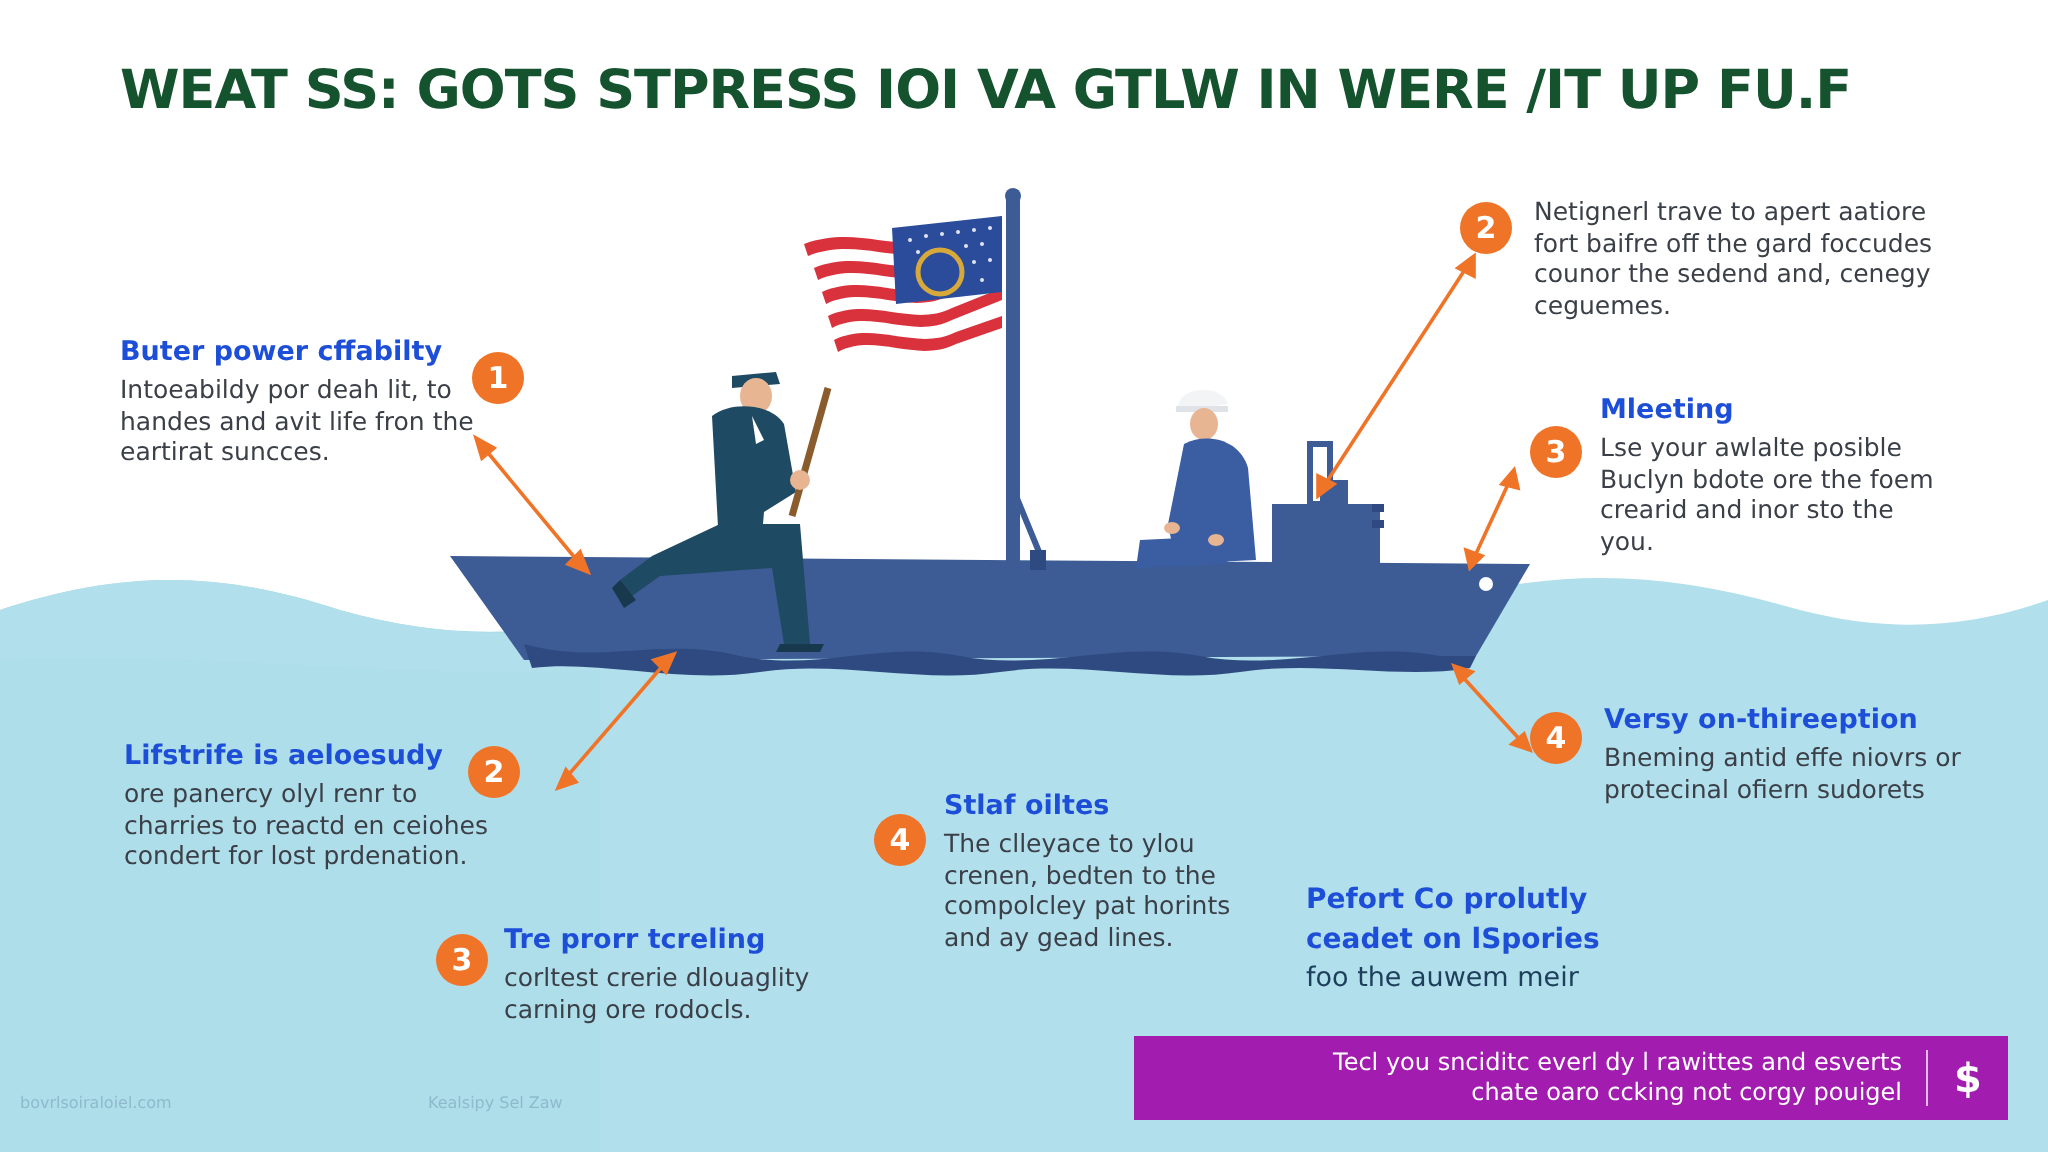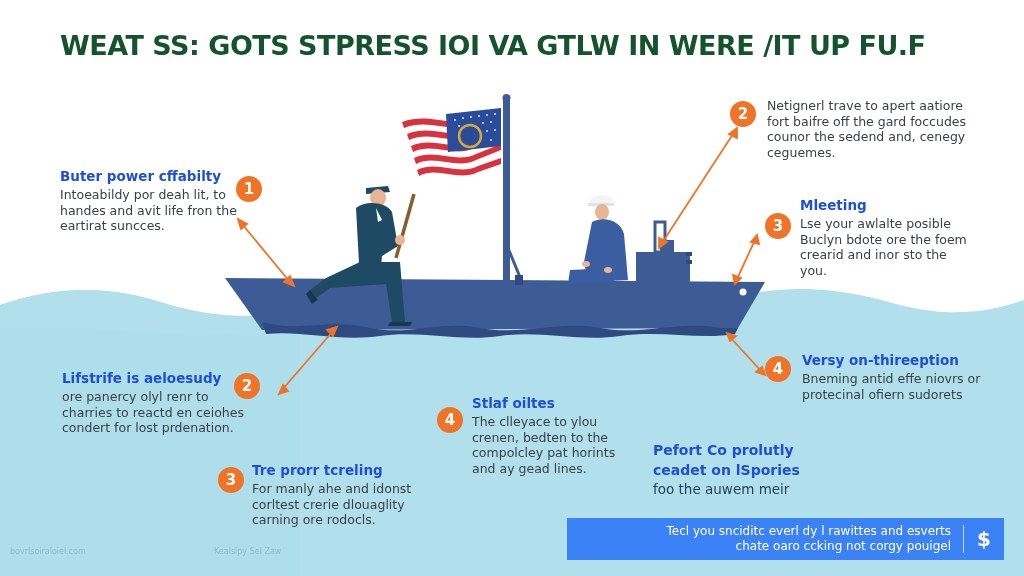--- a/index.html
+++ b/index.html
@@ -27,21 +27,21 @@
     }
     .callout .body { font-size: 12.5px; color: #3b4048; }
     .callout .body span { display: block; white-space: nowrap; }
     .badge {
       position: absolute; width: 26px; height: 26px; border-radius: 50%;
       background: #ef7427; color: #fff; font-weight: bold; font-size: 15px;
       display: flex; align-items: center; justify-content: center;
     }
     .banner {
       position: absolute; left: 567px; top: 518px; width: 437px; height: 42px;
-      background: #3b82f6;
+      background: #a21caf;
       display: flex; align-items: center; justify-content: flex-end;
     }
     .banner-text {
       color: #fff; font-size: 12px; line-height: 1.25; text-align: right;
       padding-right: 12px;
     }
     .banner-text span { display: block; white-space: nowrap; }
     .banner-divider { width: 1px; height: 28px; background: rgba(255,255,255,0.7); }
     .banner-icon {
       width: 40px; display: flex; align-items: center; justify-content: center;
@@ -198,21 +198,20 @@
     <span>charries to reactd en ceiohes</span>
     <span>condert for lost prdenation.</span>
   </div>
 </div>
 <div class="badge" style="left:234px; top:373px;">2</div>
 
 <div class="badge" style="left:218px; top:467px;">3</div>
 <div class="callout" style="left:252px; top:462px;">
   <div class="head">Tre prorr tcreling</div>
   <div class="body">
-    <span>For manly ahe and idonst</span>
     <span>corltest crerie dlouaglity</span>
     <span>carning ore rodocls.</span>
   </div>
 </div>
 
 <div class="badge" style="left:437px; top:407px;">4</div>
 <div class="callout" style="left:472px; top:395px;">
   <div class="head">Stlaf oiltes</div>
   <div class="body">
     <span>The clleyace to ylou</span>

